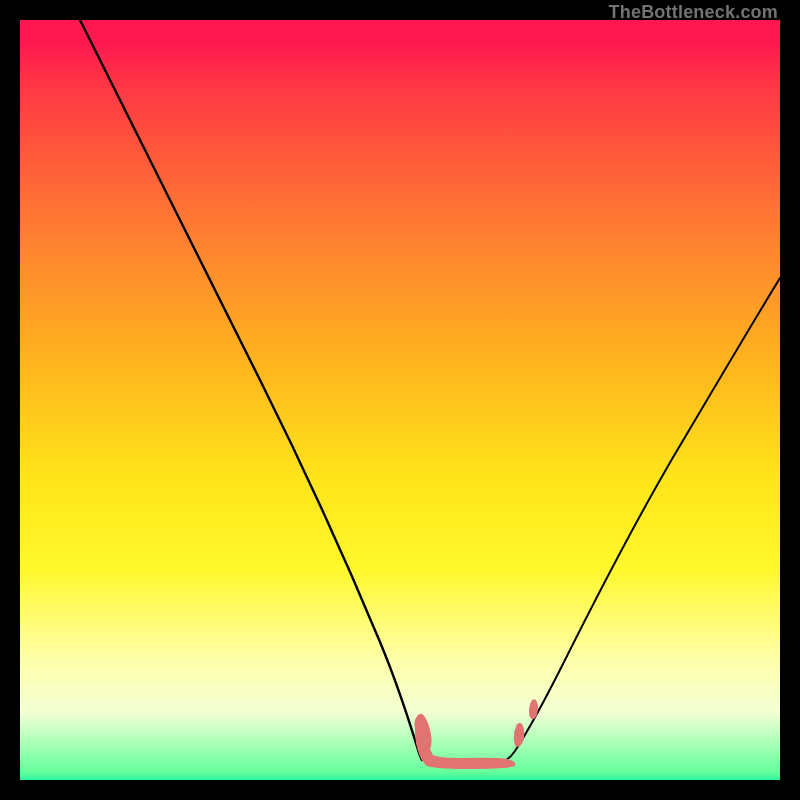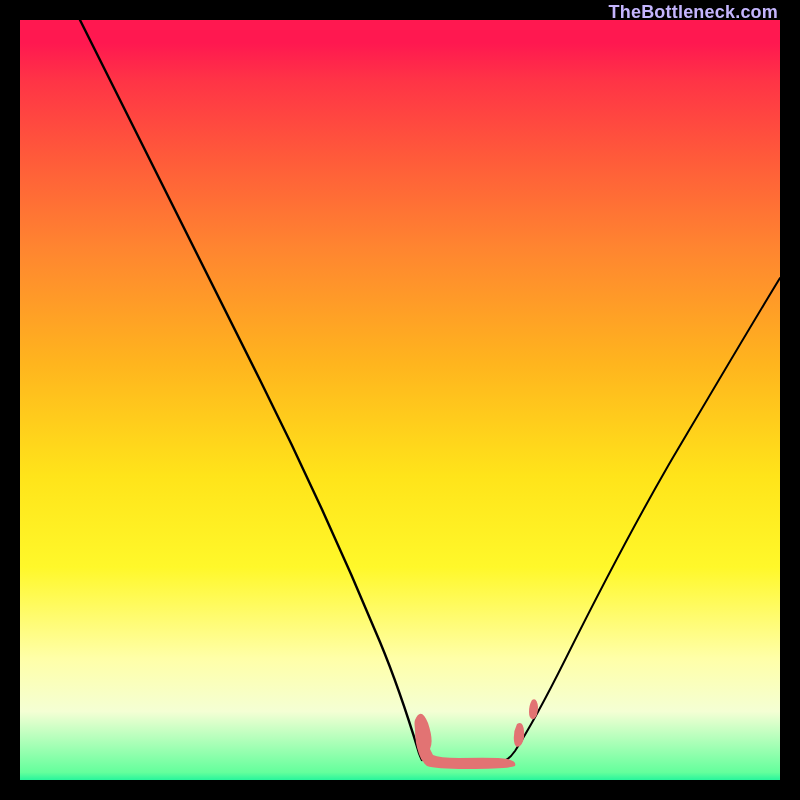--- a/index.html
+++ b/index.html
@@ -17,21 +17,21 @@
       #fff82a 72%,
       #ffffa8 84%,
       #f4ffd4 91%,
       #64ff9c 99%,
       #28f59c 100%
     );
   }
   .attribution{
     position:absolute;top:2px;right:22px;
     font:bold 18px Arial,Helvetica,sans-serif;
-    color:#c4b5fd;
+    color:#737373;
     letter-spacing:.2px;
   }
   svg.curves{position:absolute;left:20px;top:20px;width:760px;height:760px;overflow:visible;}
   svg .stroke{stroke:#000;stroke-width:2.4;fill:none;stroke-linecap:round;}
   svg .stroke-thin{stroke:#000;stroke-width:2;fill:none;stroke-linecap:round;}
   .blob{fill:#e27373;stroke:none;}
 </style>
 </head>
 <body>
 

